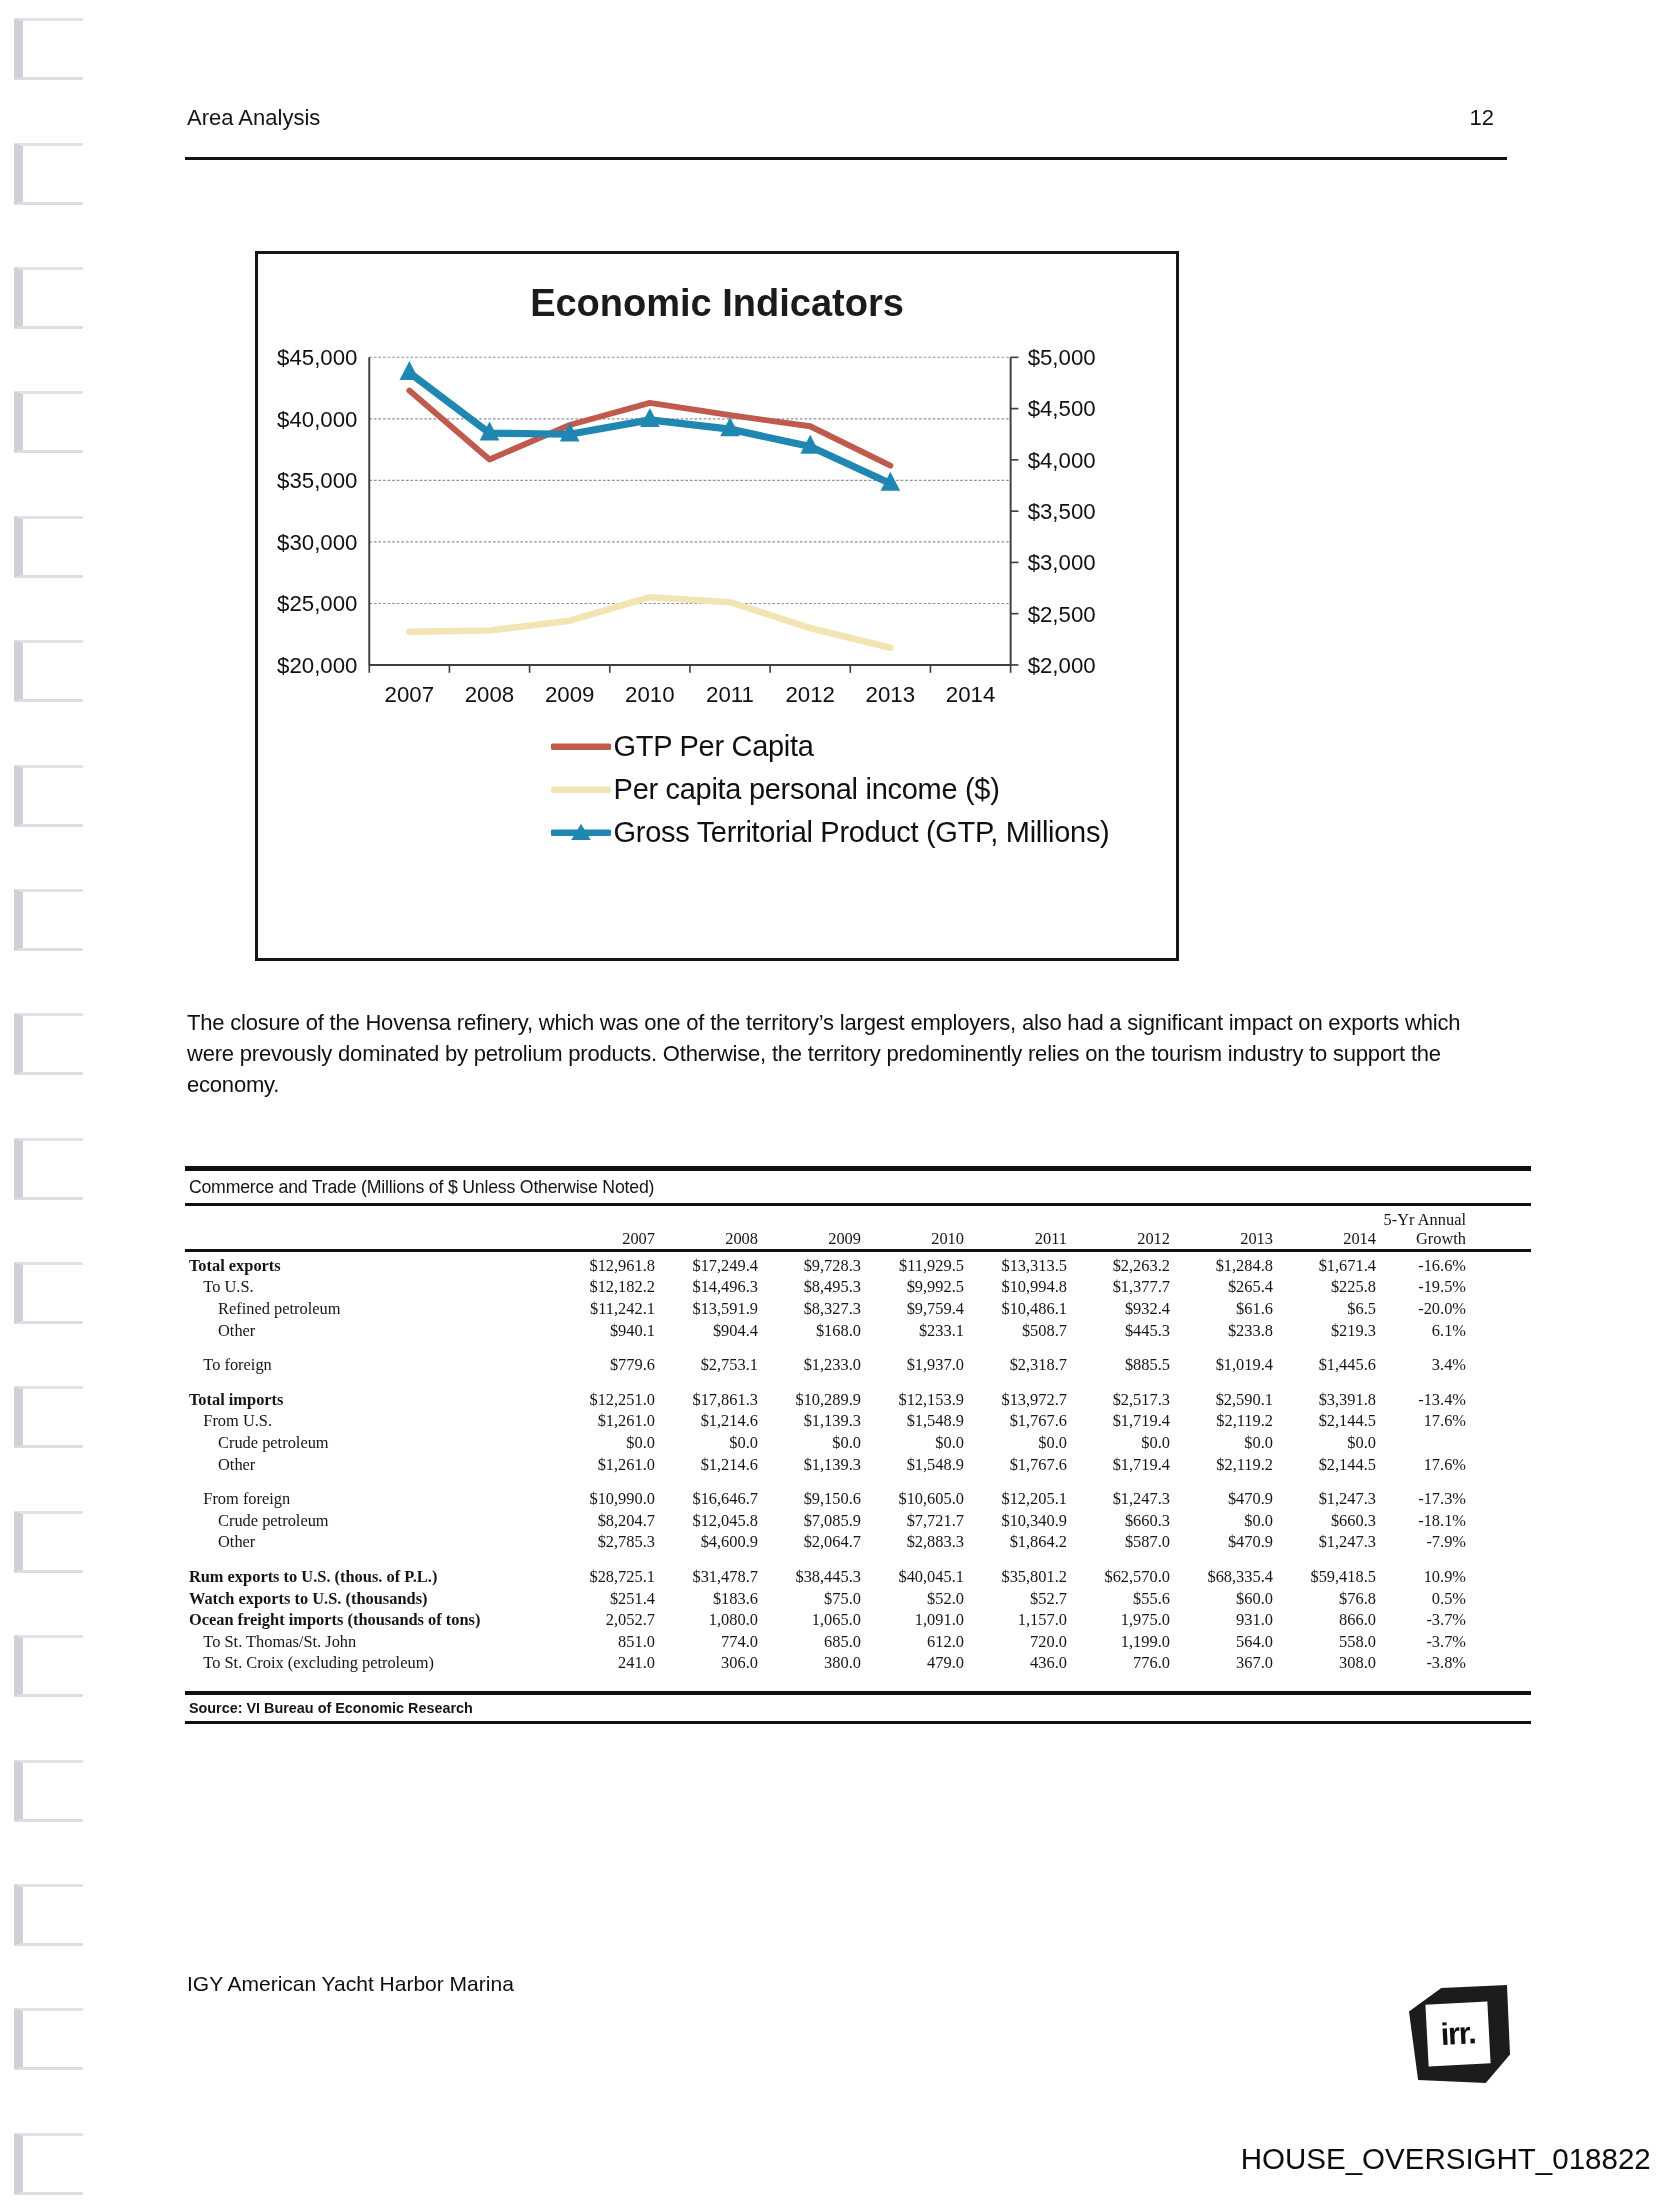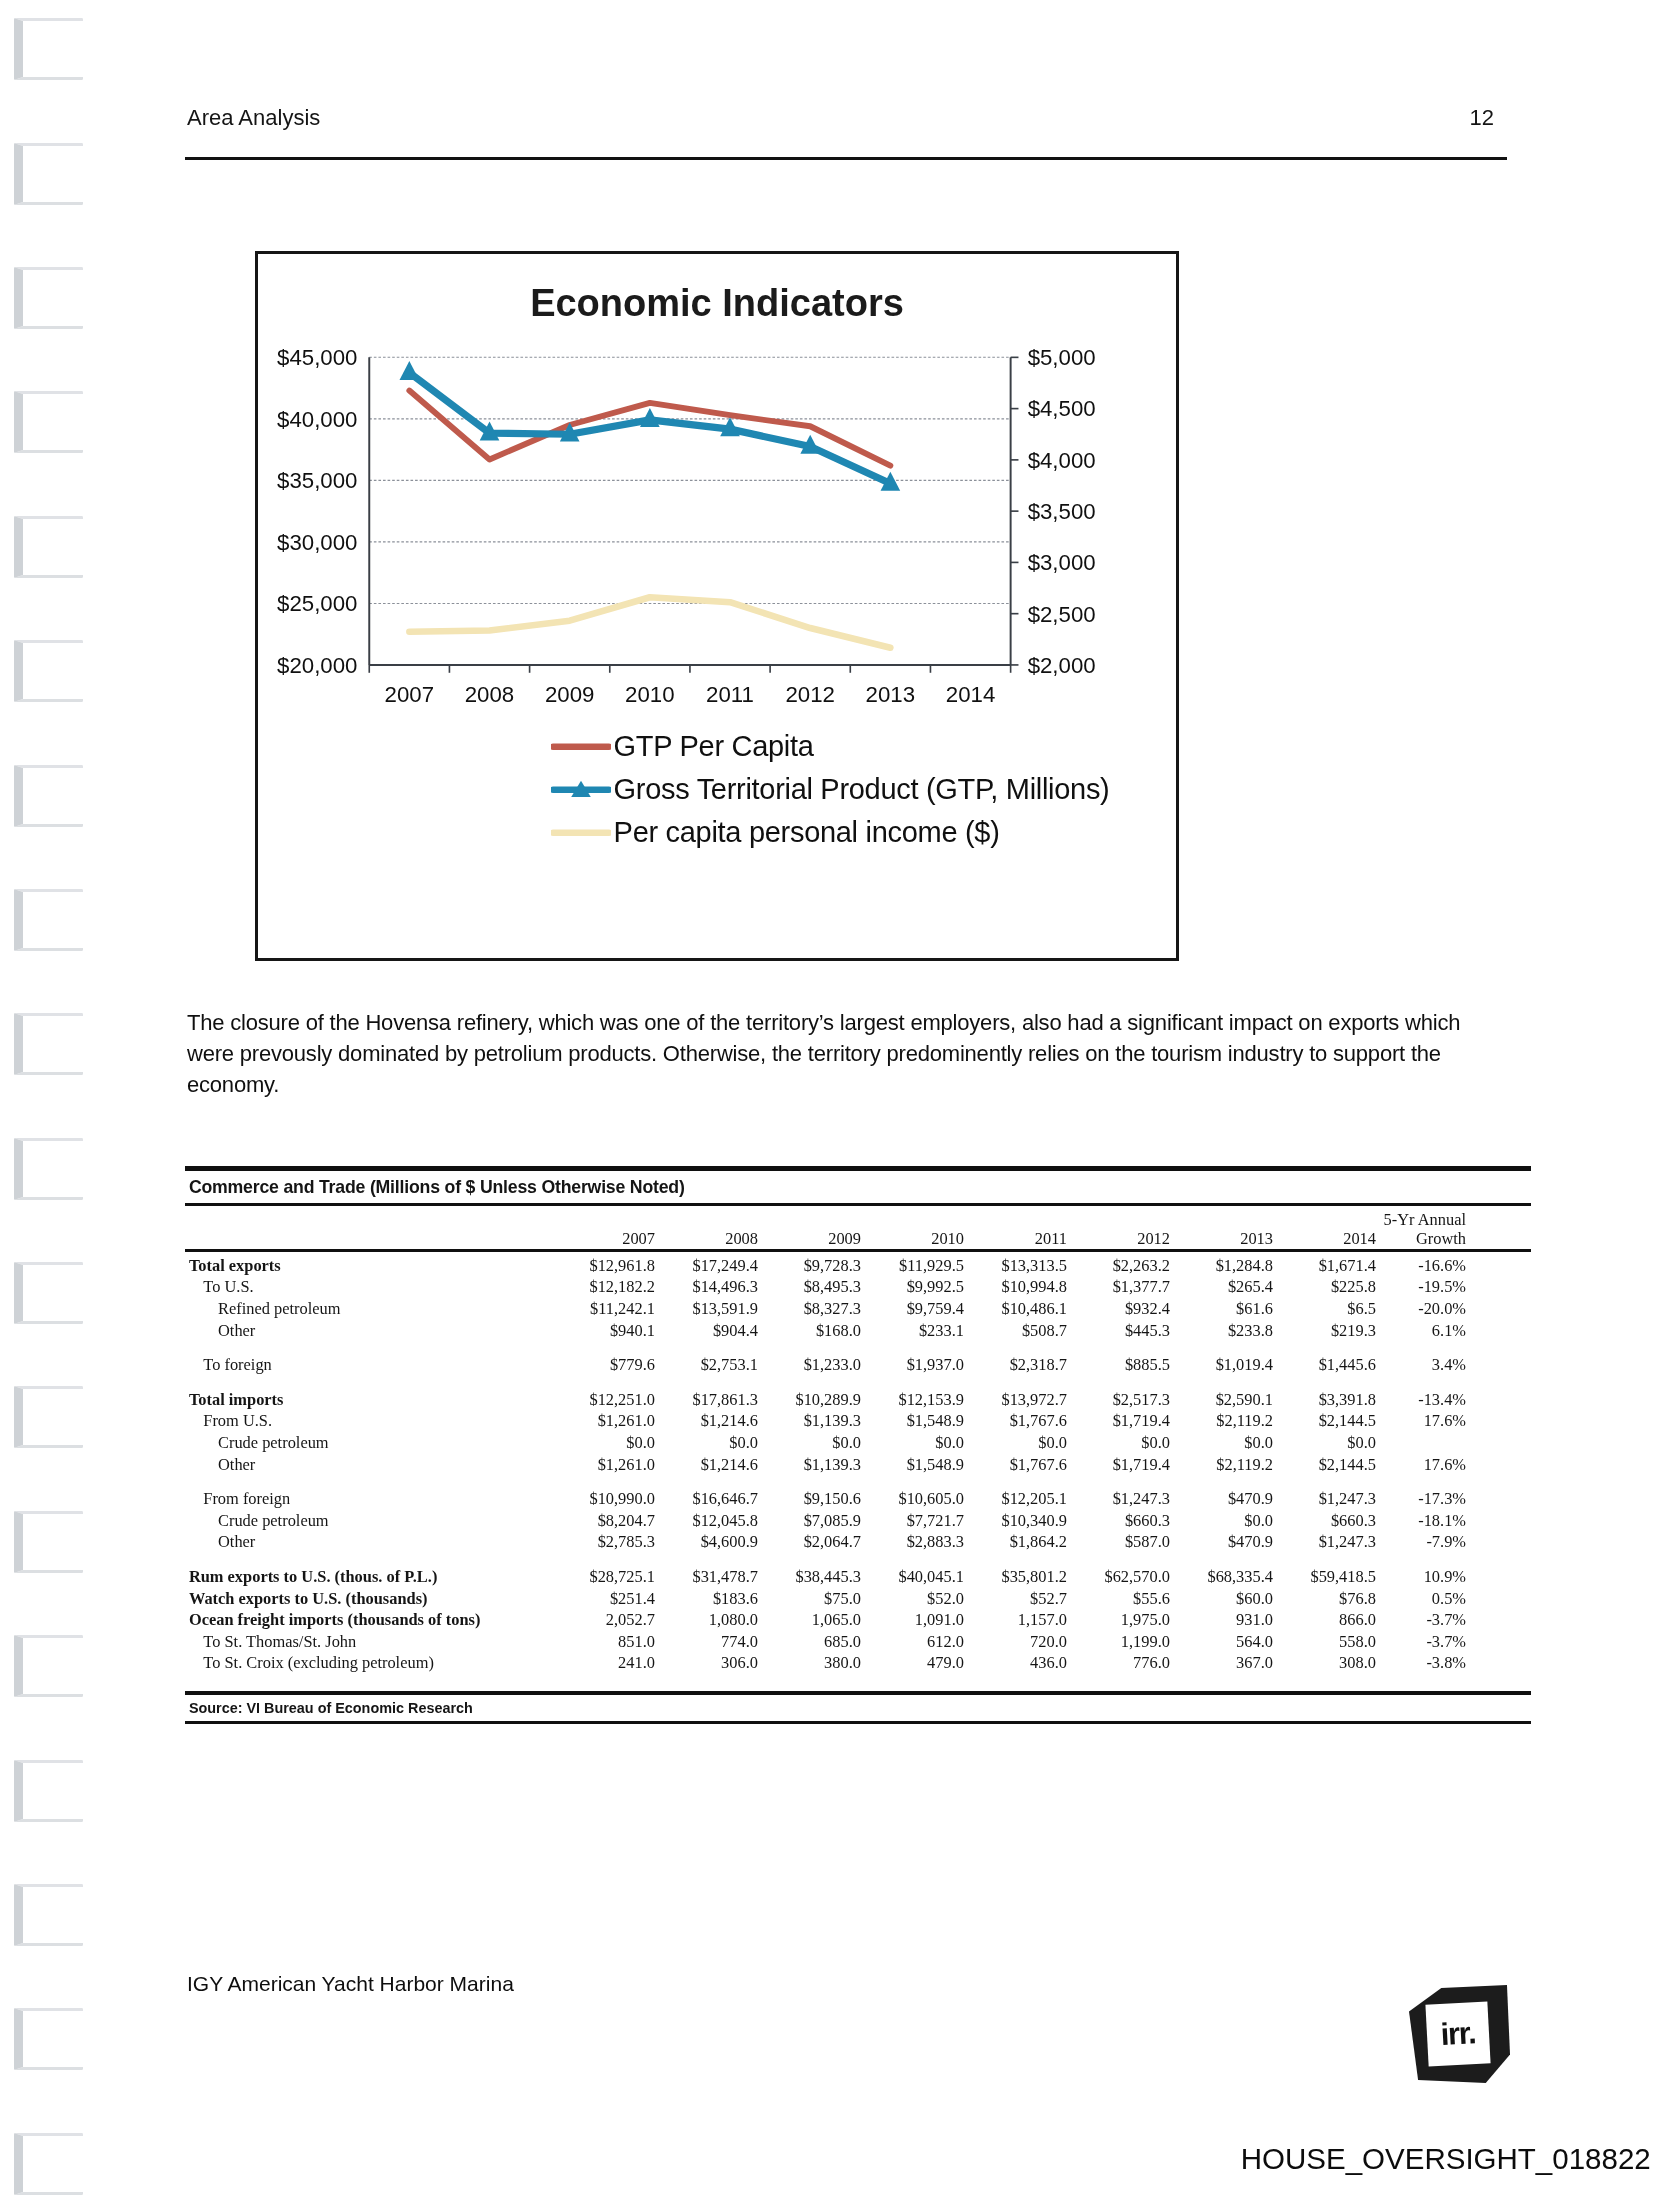--- a/index.html
+++ b/index.html
@@ -40,21 +40,21 @@
 
   
   #body-paragraph{
     left:187px;top:1007px;width:1312px;font-size:22px;line-height:31px;
     color:#101010;letter-spacing:-0.2px;
   }
 
   
   #table-wrap{left:185px;top:1166px;width:1346px;}
   .rule{width:100%;background:#101010;}
-  #table-title{font-size:17.7px;font-weight:bold;padding:5.9px 0 5.2px 3.9px;letter-spacing:-0.2px;}
+  #table-title{font-size:17.7px;font-weight:normal;padding:5.9px 0 5.2px 3.9px;letter-spacing:-0.2px;}
   .tgrid{display:grid;grid-template-columns:367px repeat(8,103px) 90px 62px;font-family:Liberation Serif, serif;}
   .tgrid .cell{font-size:16.4px;line-height:21.6px;text-align:right;white-space:nowrap;}
   .tgrid .lbl{text-align:left;}
   .trow.gap{margin-top:13px;}
   .trow.boldrow .lbl{font-weight:bold;}
   #table-head .cell{line-height:19.6px;}
   #table-head{margin-top:3.9px;}
   #table-rows{margin-top:3.3px;}
   #source-line{font-size:14.4px;font-weight:bold;padding:5.2px 0 5.2px 3.9px;}
 
@@ -156,30 +156,30 @@
     </svg>
   <div id="legend">
       <div class="legend-row">
         <svg width="60" height="23.6" viewBox="0 0 92 36">
           <line x1="3" y1="18" x2="89" y2="18" stroke="#bf5a4c" stroke-width="10" stroke-linecap="round"></line>
         </svg>
         <span class="legend-label">GTP Per Capita</span>
       </div>
       <div class="legend-row">
         <svg width="60" height="23.6" viewBox="0 0 92 36">
+          <line x1="3" y1="18" x2="89" y2="18" stroke="#f3e4b4" stroke-width="10" stroke-linecap="round"></line>
+        </svg>
+        <span class="legend-label">Per capita personal income ($)</span>
+      </div>
+      <div class="legend-row">
+        <svg width="60" height="23.6" viewBox="0 0 92 36">
           <line x1="3" y1="18" x2="89" y2="18" stroke="#1f87b2" stroke-width="10" stroke-linecap="round"></line>
           <polygon points="46,4 31,29 61,29" fill="#1f87b2"></polygon>
         </svg>
         <span class="legend-label">Gross Territorial Product (GTP, Millions)</span>
-      </div>
-      <div class="legend-row">
-        <svg width="60" height="23.6" viewBox="0 0 92 36">
-          <line x1="3" y1="18" x2="89" y2="18" stroke="#f3e4b4" stroke-width="10" stroke-linecap="round"></line>
-        </svg>
-        <span class="legend-label">Per capita personal income ($)</span>
       </div>
     </div>
 </div>
 
 <div class="abs" id="body-paragraph">The closure of the Hovensa refinery, which was one of the territory’s largest employers, also had a significant impact on exports which were prevously dominated by petrolium products.  Otherwise, the territory predominently relies on the tourism industry to support the economy.</div>
 
 <div class="abs" id="table-wrap">
   <div class="rule" style="height:5.2px"></div>
   <div id="table-title">Commerce and Trade (Millions of $ Unless Otherwise Noted)</div>
   <div class="rule" style="height:2.6px"></div>

